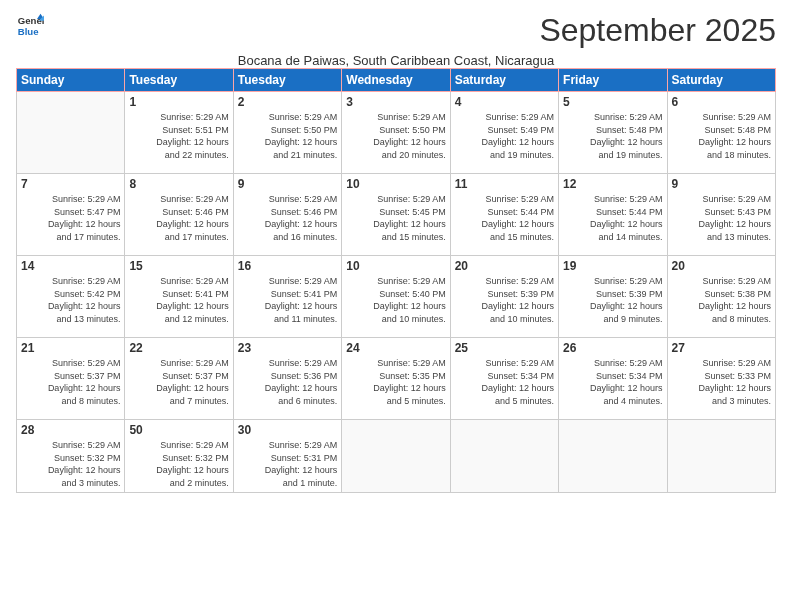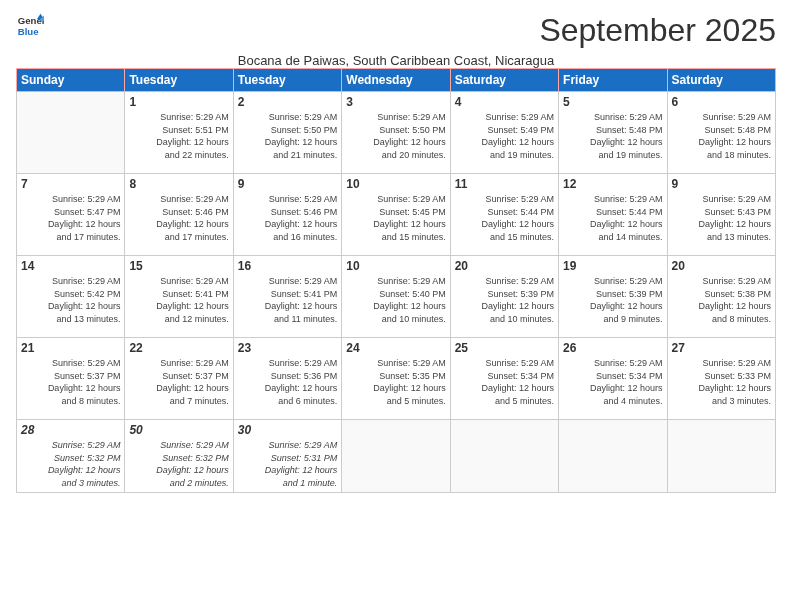--- a/index.html
+++ b/index.html
@@ -75,21 +75,20 @@
       font-size: 9px;
       color: #444;
       line-height: 1.4;
       text-align: right;
     }
     .empty-cell {
       background: #f9f9f9;
     }
     .last-row td {
       height: 70px;
-      font-style: italic;
     }
   </style>
 </head>
 <body>
 
 <div class="page">
   <div class="header-row">
     <div class="logo">
       <svg class="logo-icon" viewBox="0 0 32 32">
         <text x="2" y="14" font-size="11" font-weight="bold" fill="#333" font-family="Arial">General</text>

